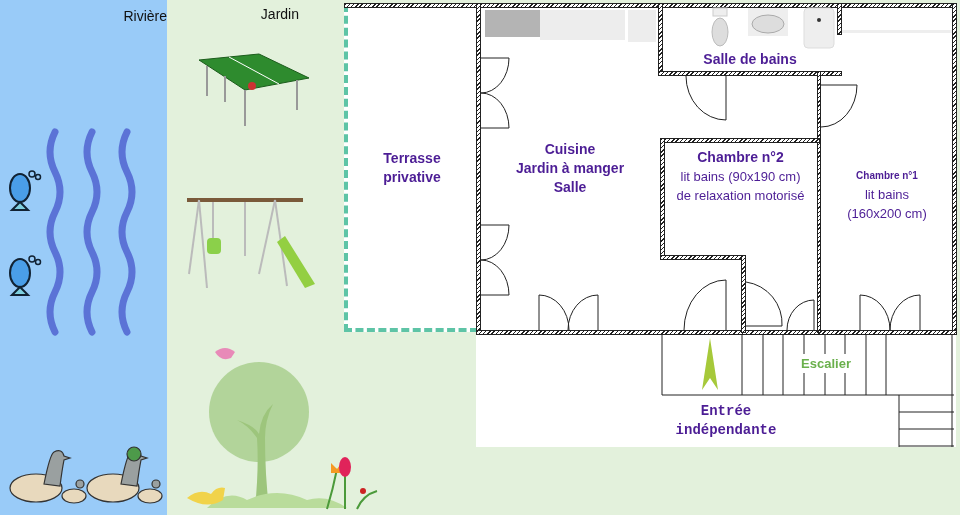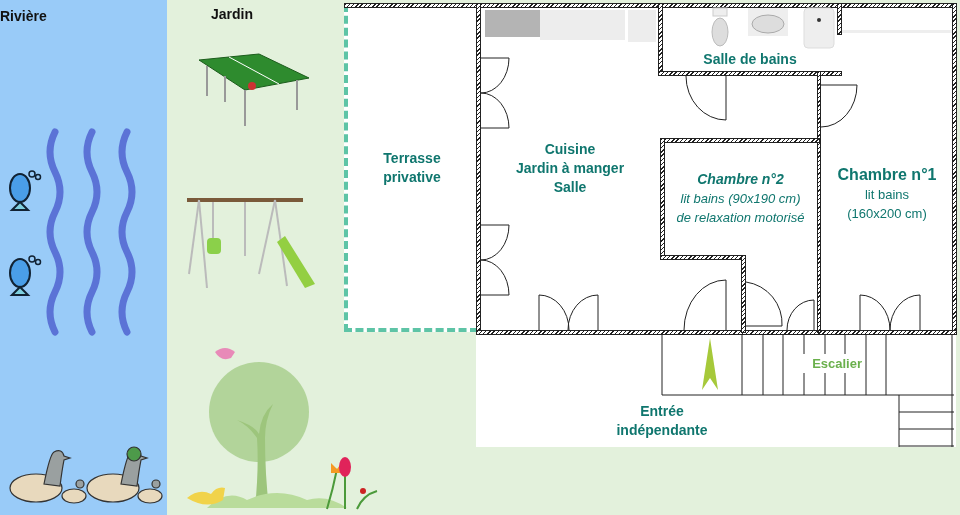--- a/index.html
+++ b/index.html
@@ -1,21 +1,21 @@
 <!DOCTYPE html>
 <html><head>
 <meta charset="utf-8">
 <style>
   html,body{margin:0;padding:0;}
   body{width:960px;height:515px;position:relative;overflow:hidden;background:#e3f1dc;font-family:"Liberation Sans",sans-serif;}
   .abs{position:absolute;}
   #river{left:0;top:0;width:167px;height:515px;background:#99cbf8;}
   #garden{left:167px;top:0;width:793px;height:515px;background:#e3f1dc;}
-  .zone-title{position:absolute;font-weight:bold;font-size:14px;color:#111;text-align:left;}
-  .lbl{position:absolute;text-align:center;color:#0f766e;font-size:14px;line-height:19px;}
+  .zone-title{position:absolute;font-weight:normal;font-size:14px;color:#111;text-align:right;}
+  .lbl{position:absolute;text-align:center;color:#4c1d95;font-size:14px;line-height:19px;}
   .lbl b{font-weight:bold;}
   .wall{position:absolute;background:repeating-linear-gradient(135deg,#222 0 1px,#fff 1px 3px);border:1px solid #222;box-sizing:border-box;}
   #house{left:476px;top:4px;width:480px;height:330px;background:#fff;}
   #terrace{left:344px;top:4px;width:134px;height:328px;background:#fff;border-left:4px dashed #5ec4a6;border-bottom:4px dashed #5ec4a6;box-sizing:border-box;}
   #entry{left:476px;top:332px;width:480px;height:115px;background:#fff;}
   svg{position:absolute;overflow:visible;}
 </style>
 </head>
 <body>
 
@@ -52,21 +52,21 @@
       <ellipse cx="107" cy="44" rx="26" ry="14" fill="#e8d9bd"></ellipse>
       <path d="M115 40 q6 -30 10 -32 q8 -4 10 4 l6 2 l-6 2 q-2 10 -4 26z" fill="#9aa0a0"></path>
       <circle cx="128" cy="10" r="7" fill="#4d9a4a"></circle>
       <ellipse cx="144" cy="52" rx="12" ry="7" fill="#e8d9bd"></ellipse>
       <circle cx="150" cy="40" r="4" fill="#9aa0a0"></circle>
     </g>
   </svg>
 </div>
 
 <div id="garden" class="abs">
-  <div class="zone-title" style="left:44px;top:6px;width:80px;">Jardin</div>
+  <div class="zone-title" style="left:52px;top:6px;width:80px;">Jardin</div>
 
   <svg style="left:30px;top:52px" width="115" height="78">
     <polygon points="2,8 62,2 112,26 48,38" fill="#2e8b2e" stroke="#1c5c1c"></polygon>
     <line x1="32" y1="5" x2="82" y2="32" stroke="#fff" stroke-width="1"></line>
     <g stroke="#999" stroke-width="2">
         <line x1="10" y1="14" x2="10" y2="44"></line>
         <line x1="48" y1="38" x2="48" y2="74"></line>
         <line x1="100" y1="28" x2="100" y2="58"></line>
         <line x1="28" y1="24" x2="28" y2="50"></line>
       </g>
@@ -183,22 +183,22 @@
     <line x1="423" y1="429" x2="478" y2="429"></line>
     <line x1="423" y1="446" x2="478" y2="446"></line>
   </g>
   <polygon points="234,338 226,390 234,378 242,390" fill="#a6c93a"></polygon>
 </svg>
 
 <div class="lbl" style="left:490px;top:140px;width:160px;">
   <b>Cuisine</b><br><b>Jardin à manger</b><br><b>Salle</b>
 </div>
 <div class="lbl" style="left:665px;top:50px;width:170px;font-weight:bold;">Salle de bains</div>
-<div class="lbl" style="left:663px;top:170px;width:155px;font-size:13px;font-style:italic;">
+<div class="lbl" style="left:663px;top:148px;width:155px;font-size:13px;">
   <b style="font-size:14px">Chambre n°2</b><br><span>lit bains (90x190 cm)</span><br><span>de relaxation motorisé</span>
 </div>
 <div class="lbl" style="left:822px;top:165px;width:130px;font-size:13px;">
-  <b style="font-size:16px">Chambre n°1</b><br><span>lit bains</span><br><span>(160x200 cm)</span>
-</div>
-<div class="lbl" style="left:790px;top:354px;width:72px;font-weight:bold;font-size:13px;color:#6ab04c;background:#fff;text-align:right;">Escalier</div>
-<div class="lbl" style="left:592px;top:402px;width:140px;">
+  <b style="font-size:10px">Chambre n°1</b><br><span>lit bains</span><br><span>(160x200 cm)</span>
+</div>
+<div class="lbl" style="left:790px;top:354px;width:72px;font-weight:bold;font-size:13px;color:#6ab04c;background:#fff;">Escalier</div>
+<div class="lbl" style="left:656px;top:402px;width:140px;font-family:Liberation Mono, monospace;">
   <b>Entrée</b><br><b>indépendante</b>
 </div>
 
 </body></html>

